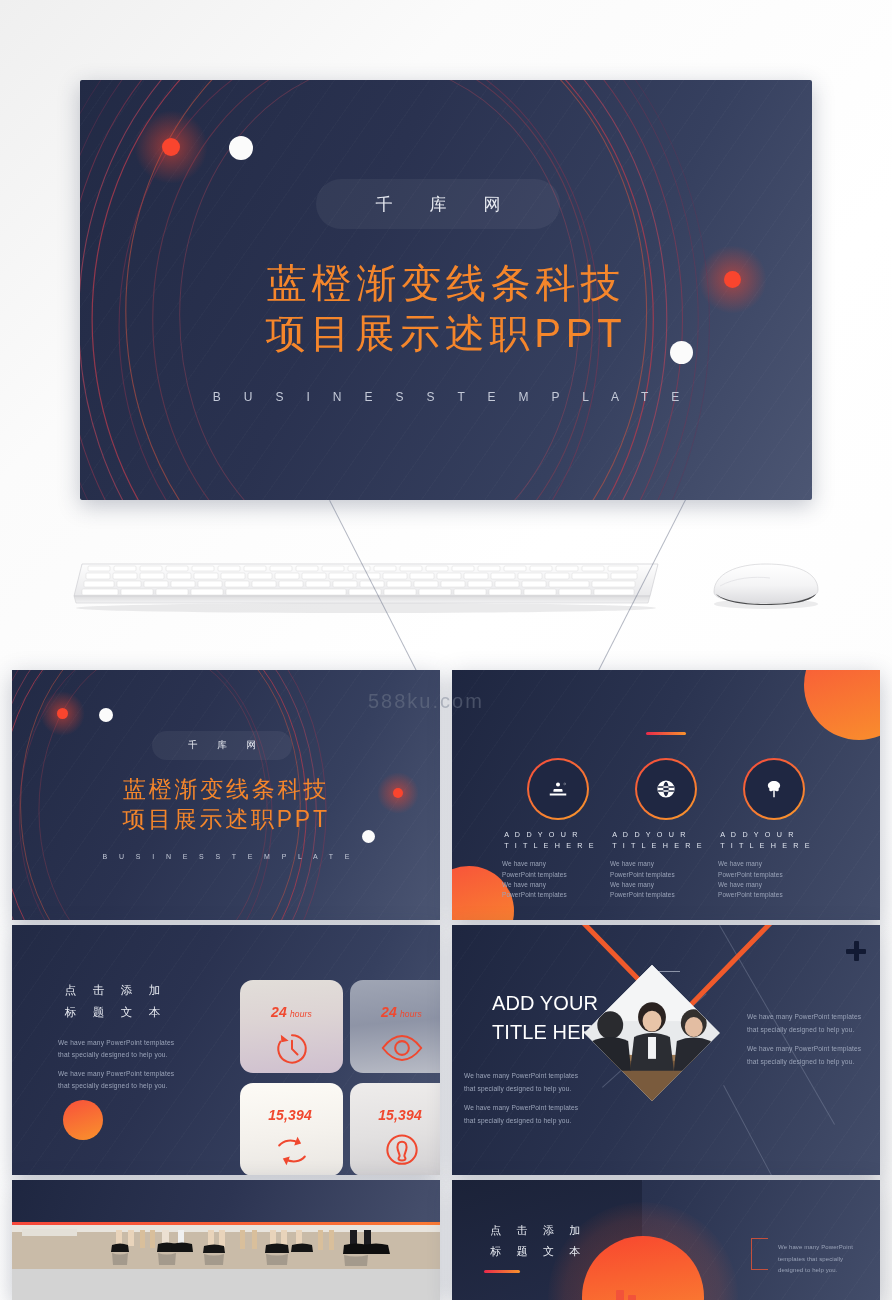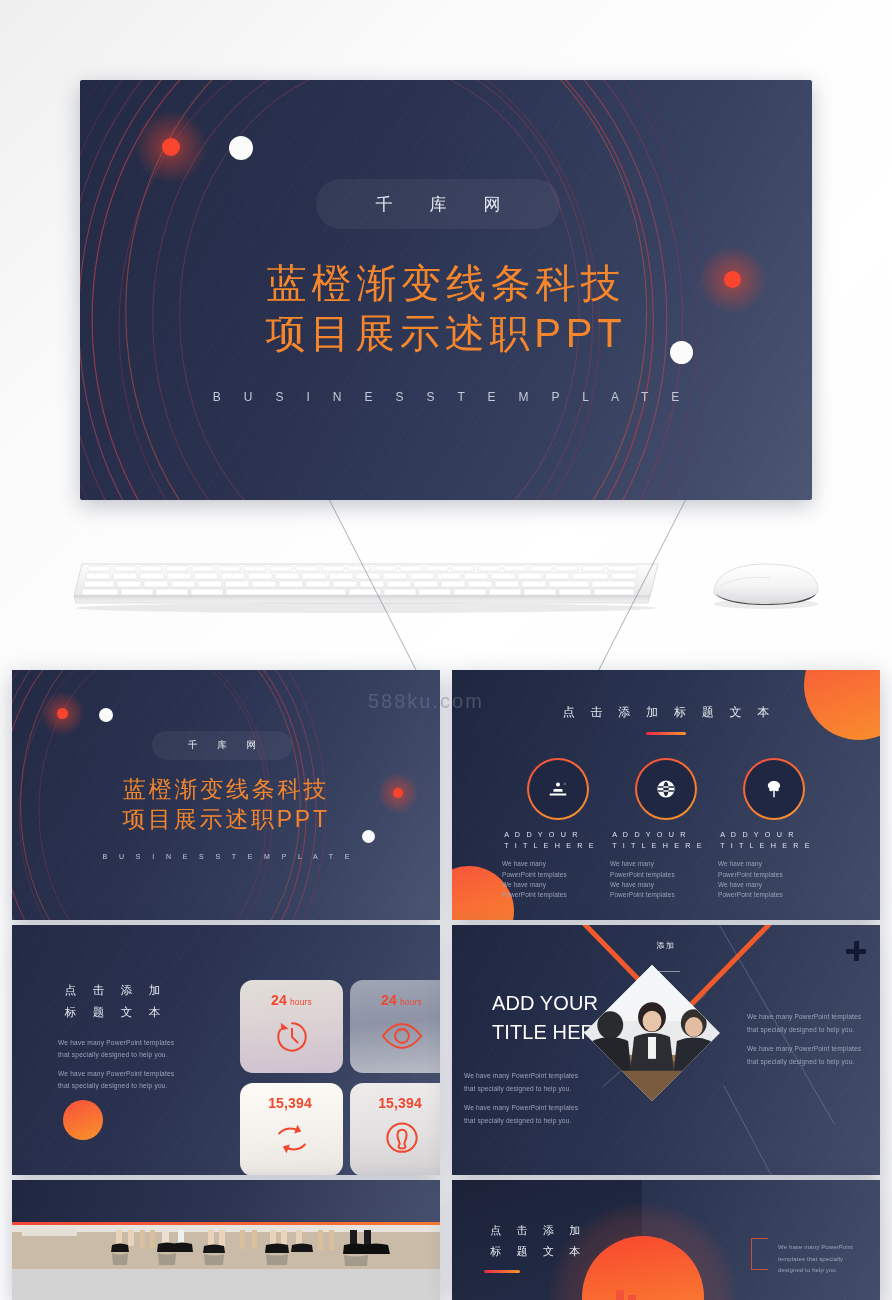--- a/index.html
+++ b/index.html
@@ -92,21 +92,21 @@
   .ring svg{width:22px;height:22px;fill:#ffffff;}
   .ctitle{color:#dfe4ee;font-size:7.2px;letter-spacing:.30em;line-height:1.55;margin-top:9px;text-indent:.30em;}
   .cbody{color:#9aa3b8;font-size:6.4px;line-height:1.62;margin-top:8px;letter-spacing:.02em;}
 
   
   .s3h{position:absolute;left:46px;top:54px;color:#e8ebf2;font-size:11.5px;letter-spacing:.58em;line-height:1.95;text-indent:.58em;}
   .s3p{position:absolute;left:46px;color:#9ba4b9;font-size:6.6px;line-height:1.85;letter-spacing:.03em;width:130px;}
   .s3circ{position:absolute;left:51px;top:175px;width:40px;height:40px;border-radius:50%;
           background:linear-gradient(160deg,#f8503b,#f9922c);}
   .card{position:absolute;width:103px;height:93px;border-radius:13px;overflow:hidden;
-        display:flex;flex-direction:column;align-items:center;padding-top:12px;box-sizing:border-box;}
+        display:flex;flex-direction:column;align-items:center;padding-top:24px;box-sizing:border-box;font-style:italic;}
   .card .num{color:#f0482f;font-size:14px;font-weight:bold;letter-spacing:.01em;}
   .card .num small{font-size:8.5px;font-weight:normal;margin-left:3px;}
   .card svg{width:44px;height:44px;margin-top:6px;stroke:#f0482f;fill:none;stroke-width:2.2;}
 
   
   .s4cn{position:absolute;left:0;right:0;top:14px;text-align:center;color:#e9ecf3;font-size:8px;line-height:1.75;letter-spacing:.18em;}
   .s4rule{position:absolute;left:50%;top:46px;margin-left:-14px;width:28px;height:1px;background:rgba(190,198,214,.65);}
   .s4big{position:absolute;left:40px;top:64px;color:#ffffff;font-size:20px;line-height:1.45;letter-spacing:.005em;font-weight:normal;}
   .s4p{position:absolute;color:#9ba4b9;font-size:6.6px;line-height:1.9;letter-spacing:.02em;width:124px;}
   .vee{position:absolute;left:110px;top:-6px;width:230px;height:104px;}
@@ -340,21 +340,20 @@
       <span>项目展示述职PPT</span>
     </div>
     <div class="hsub" style="top:183px;font-size:7px;letter-spacing:.7em;text-indent:.7em;">B U S I N E S S    T E M P L A T E</div>
   </div>
 
   <div class="slide g flat" id="s2">
     <div class="sheen"></div>
     <div class="s2blob" style="right:-34px;top:-40px;width:110px;height:110px;"></div>
     <div class="s2blob" style="left:-28px;bottom:-36px;width:90px;height:90px;"></div>
 
-    <div class="s2title">点 击 添 加 标 题 文 本</div>
     <div class="s2rule"></div>
 
     <div class="col" style="left:50px;top:88px;">
       <div class="ring">
         <svg viewBox="0 0 24 24">
             <path d="M3 17h18v2H3zM7 15h10v-1.5c0-1-0.7-1.5-1.6-1.5H8.6C7.7 12 7 12.5 7 13.5V15zM12 5a2.2 2.2 0 1 1 0 4.4A2.2 2.2 0 0 1 12 5zM17.6 5.6c.5.6.5 1.2 0 1.8M19.4 4.6c.9 1.1.9 2.5 0 3.6"></path>
           </svg>
       </div>
       <div class="ctitle">
         <div>A D D   Y O U R</div>
@@ -471,21 +470,20 @@
         <path d="M4 -14 L115 100 L226 -14" fill="none" stroke="#F05A2B" stroke-width="5" stroke-linecap="round" stroke-linejoin="round"></path>
       </svg>
     </div>
 
     <div class="plus">
         <i></i>
         <i></i>
       </div>
 
     <div class="s4cn">
-      <div>添加</div>
     </div>
     <div class="s4rule"></div>
 
     <div class="s4big">
       <div>ADD YOUR</div>
       <div>TITLE HERE</div>
     </div>
 
     <div class="s4p" style="left:12px;top:145px;">We have many PowerPoint templates that specially designed to help you.</div>
     <div class="s4p" style="left:12px;top:177px;">We have many PowerPoint templates that specially designed to help you.</div>

